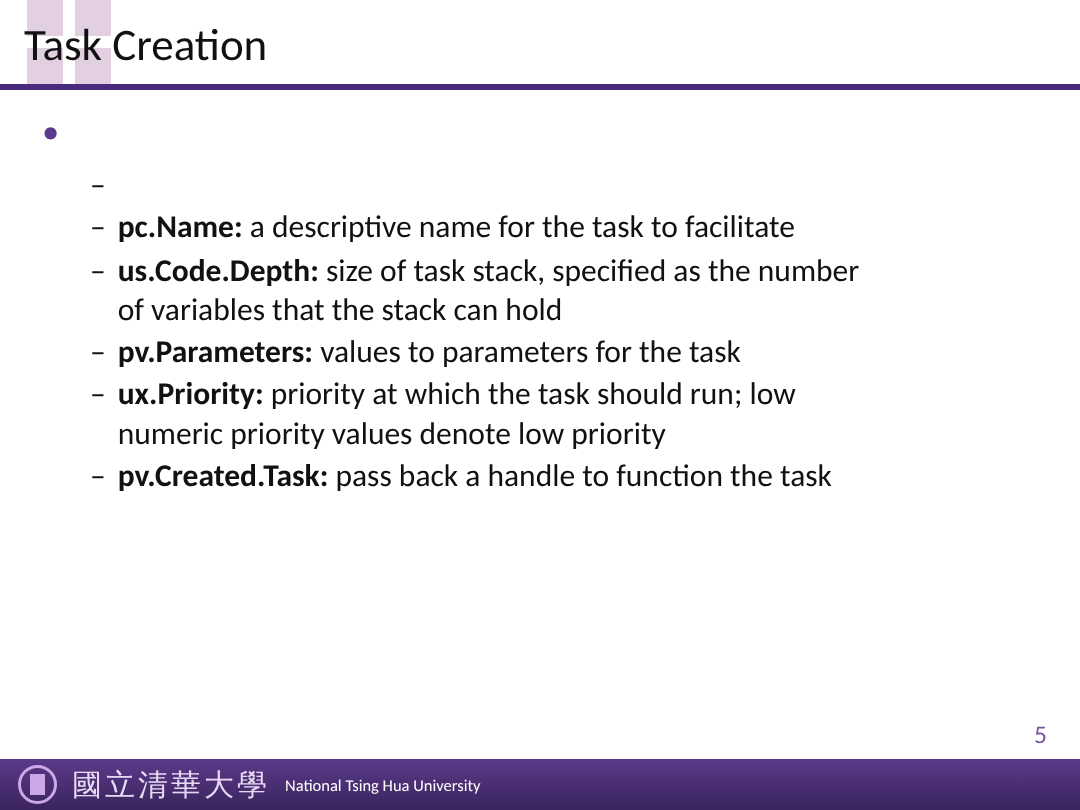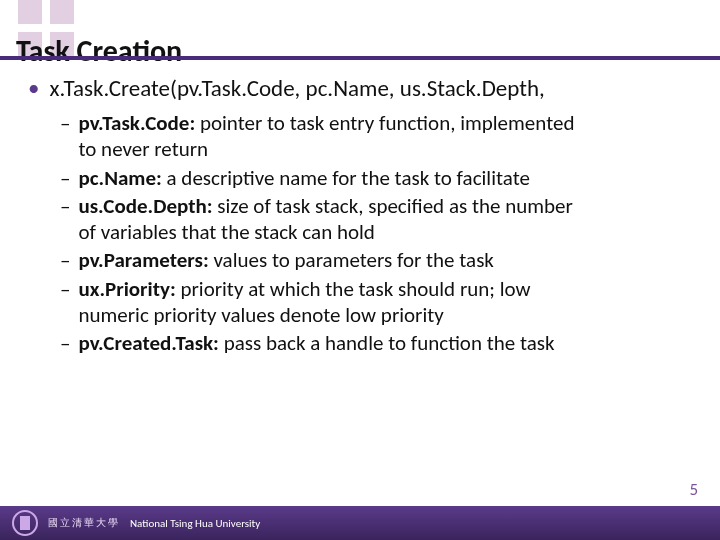--- a/index.html
+++ b/index.html
@@ -2,58 +2,54 @@
 <html><head>
 <meta charset="utf-8">
 <style>
   * { margin: 0; padding: 0; box-sizing: border-box; }
   html, body { width: 720px; height: 540px; font-family: Calibri, Arial, sans-serif; background: #fff; overflow: hidden; }
   .slide { position: relative; width: 720px; height: 540px; }
   .watermark { position: absolute; top: 0; left: 18px; width: 56px; height: 56px; background: #9a5a9a; opacity: 0.28; }
   .watermark::before, .watermark::after { content: ""; position: absolute; background: #fff; }
   .watermark::before { left: 24px; top: 0; width: 8px; height: 56px; }
   .watermark::after { top: 24px; left: 0; width: 56px; height: 8px; }
-  .title { position: absolute; top: 12px; left: 16px; font-size: 30px; font-weight: 700; color: #111; margin-top: 20px; }
+  .title { position: absolute; top: 12px; left: 16px; font-size: 30px; font-weight: 400; color: #111; }
   .rule { position: absolute; top: 56px; left: 0; width: 720px; height: 4px; background: #4a2a7a; }
   .content { position: absolute; top: 74px; left: 28px; right: 28px; }
   .b1 { font-size: 23px; color: #111; line-height: 1.22; margin-bottom: 8px; display: flex; }
   .dot { color: #5a3a8a; margin-right: 10px; font-size: 23px; line-height: 1.22; }
   .b2 { font-size: 21px; color: #111; line-height: 1.25; margin-left: 32px; margin-bottom: 2px; display: flex; }
   .dash { color: #111; margin-right: 8px; }
   .bold { font-weight: 700; }
   .footer { position: absolute; left: 0; bottom: 0; width: 720px; height: 34px; background: linear-gradient(#5a3a8a, #3a245c); display: flex; align-items: center; }
   .crest { width: 34px; height: 26px; margin-left: 8px; position: relative; }
   .crest .ring { position: absolute; width: 26px; height: 26px; border: 2px solid #cda8e6; border-radius: 50%; left: 4px; top: 0; }
   .crest .bar { position: absolute; width: 10px; height: 14px; background: #cda8e6; left: 12px; top: 6px; }
-  .uni-cn { font-family: "KaiTi", serif; color: #e8d8f4; font-size: 10px; margin-left: 6px; letter-spacing: 2px; }
+  .uni-cn { font-family: "KaiTi", serif; color: #e8d8f4; font-size: 20px; margin-left: 6px; letter-spacing: 2px; }
   .uni-en { color: #fff; font-size: 11px; margin-left: 10px; }
   .pagenum { position: absolute; right: 22px; bottom: 40px; color: #7a549c; font-size: 17px; }
 </style>
 </head>
 <body>
 
 <div class="slide">
   <div class="watermark"></div>
   <div class="title">Task Creation</div>
   <div class="rule"></div>
 
   <div class="content">
     <div class="b1">
       <span class="dot">•</span>
       <div>
-        <span>x.Task.Create(pv.Task.Code, pc.Name, us.Stack.Depth,</span><br>
+        <br>
       </div>
     </div>
 
     <div class="b2">
       <span class="dash">–</span>
-      <div>
-        <span class="bold">pv.Task.Code:</span><span> pointer to task entry function, implemented</span><br>
-        <span>to never return</span>
-      </div>
     </div>
 
     <div class="b2">
       <span class="dash">–</span>
       <div>
         <span class="bold">pc.Name:</span><span> a descriptive name for the task to facilitate</span><br>
       </div>
     </div>
 
     <div class="b2">

